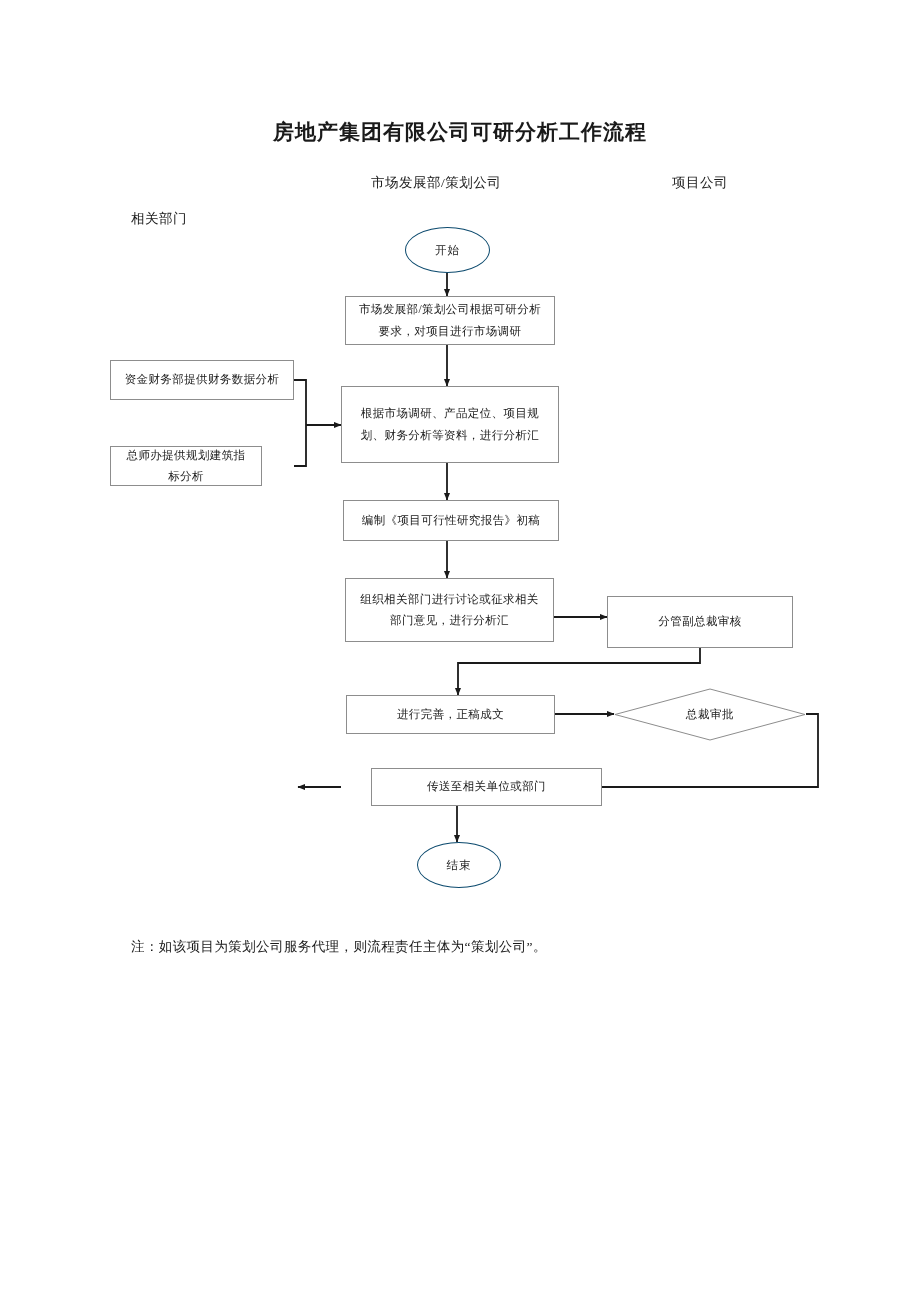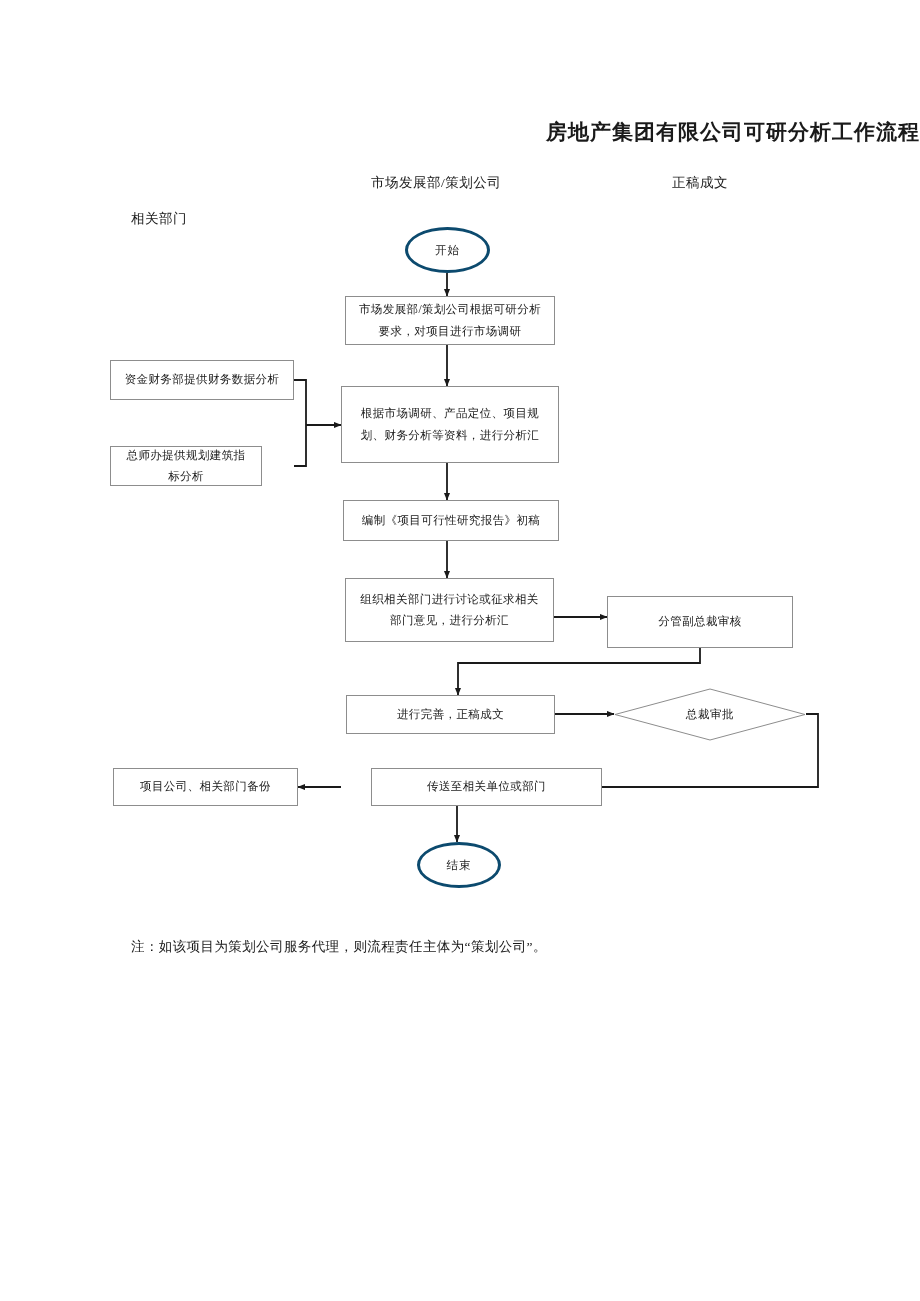--- a/index.html
+++ b/index.html
@@ -22,21 +22,21 @@
     width: 920px;
     height: 1301px;
   }
 
   
   .doc-title {
     position: absolute;
     left: 0;
     top: 118px;
     width: 920px;
-    text-align: right;
+    text-align: center;
     font-size: 21px;
     font-weight: bold;
     letter-spacing: 1px;
     font-family: "Liberation Serif", "DejaVu Serif", serif;
   }
 
   
   .lane-header {
     position: absolute;
     font-size: 13.5px;
@@ -64,21 +64,21 @@
     color: #1a1a1a;
   }
   .node .txt {
     display: block;
     width: 100%;
   }
 
   .terminator {
     position: absolute;
     box-sizing: border-box;
-    border: 3px solid #0c4a6e;
+    border: 1px solid #0c4a6e;
     border-radius: 50%;
     background: #ffffff;
     display: flex;
     align-items: center;
     justify-content: center;
     font-size: 11.5px;
     letter-spacing: 1px;
   }
 
   .decision-wrap {
@@ -124,21 +124,21 @@
 </style>
 </head>
 <body>
 
 <div id="page">
 
   <div class="doc-title">房地产集团有限公司可研分析工作流程</div>
 
   <div class="lane-header lane-1">相关部门</div>
   <div class="lane-header lane-2">市场发展部/策划公司</div>
-  <div class="lane-header lane-3">正稿成文</div>
+  <div class="lane-header lane-3">项目公司</div>
 
   <svg id="connectors" viewBox="0 0 920 1301" width="920" height="1301">
     <defs>
       <marker id="arrow" markerWidth="9" markerHeight="9" refX="7.4" refY="3.2" orient="auto" markerUnits="userSpaceOnUse">
         <path d="M0,0 L8,3.2 L0,6.4 z" fill="#1a1a1a"></path>
       </marker>
     </defs>
     <g stroke="#1a1a1a" stroke-width="1.8" fill="none">
 
       <line x1="447" y1="273" x2="447" y2="296" marker-end="url(#arrow)"></line>
@@ -209,23 +209,20 @@
     <svg width="192" height="53" viewBox="0 0 192 53">
       <polygon points="96,1 191,26.5 96,52 1,26.5" fill="#ffffff" stroke="#8d8d8d" stroke-width="1"></polygon>
     </svg>
     <div class="decision-label">总裁审批</div>
   </div>
 
   <div class="node" style="left:341px; top:768px; width:231px; height:38px;margin-left:30px;">
     <span class="txt">传送至相关单位或部门</span>
   </div>
 
-  <div class="node" style="left:113px; top:768px; width:185px; height:38px;">
-    <span class="txt">项目公司、相关部门备份</span>
-  </div>
 
   <div class="terminator" style="left:417px; top:842px; width:84px; height:46px;">
     <span>结束</span>
   </div>
 
   <div class="footnote">注：如该项目为策划公司服务代理，则流程责任主体为“策划公司”。</div>
 
 </div>
 
 </body></html>

